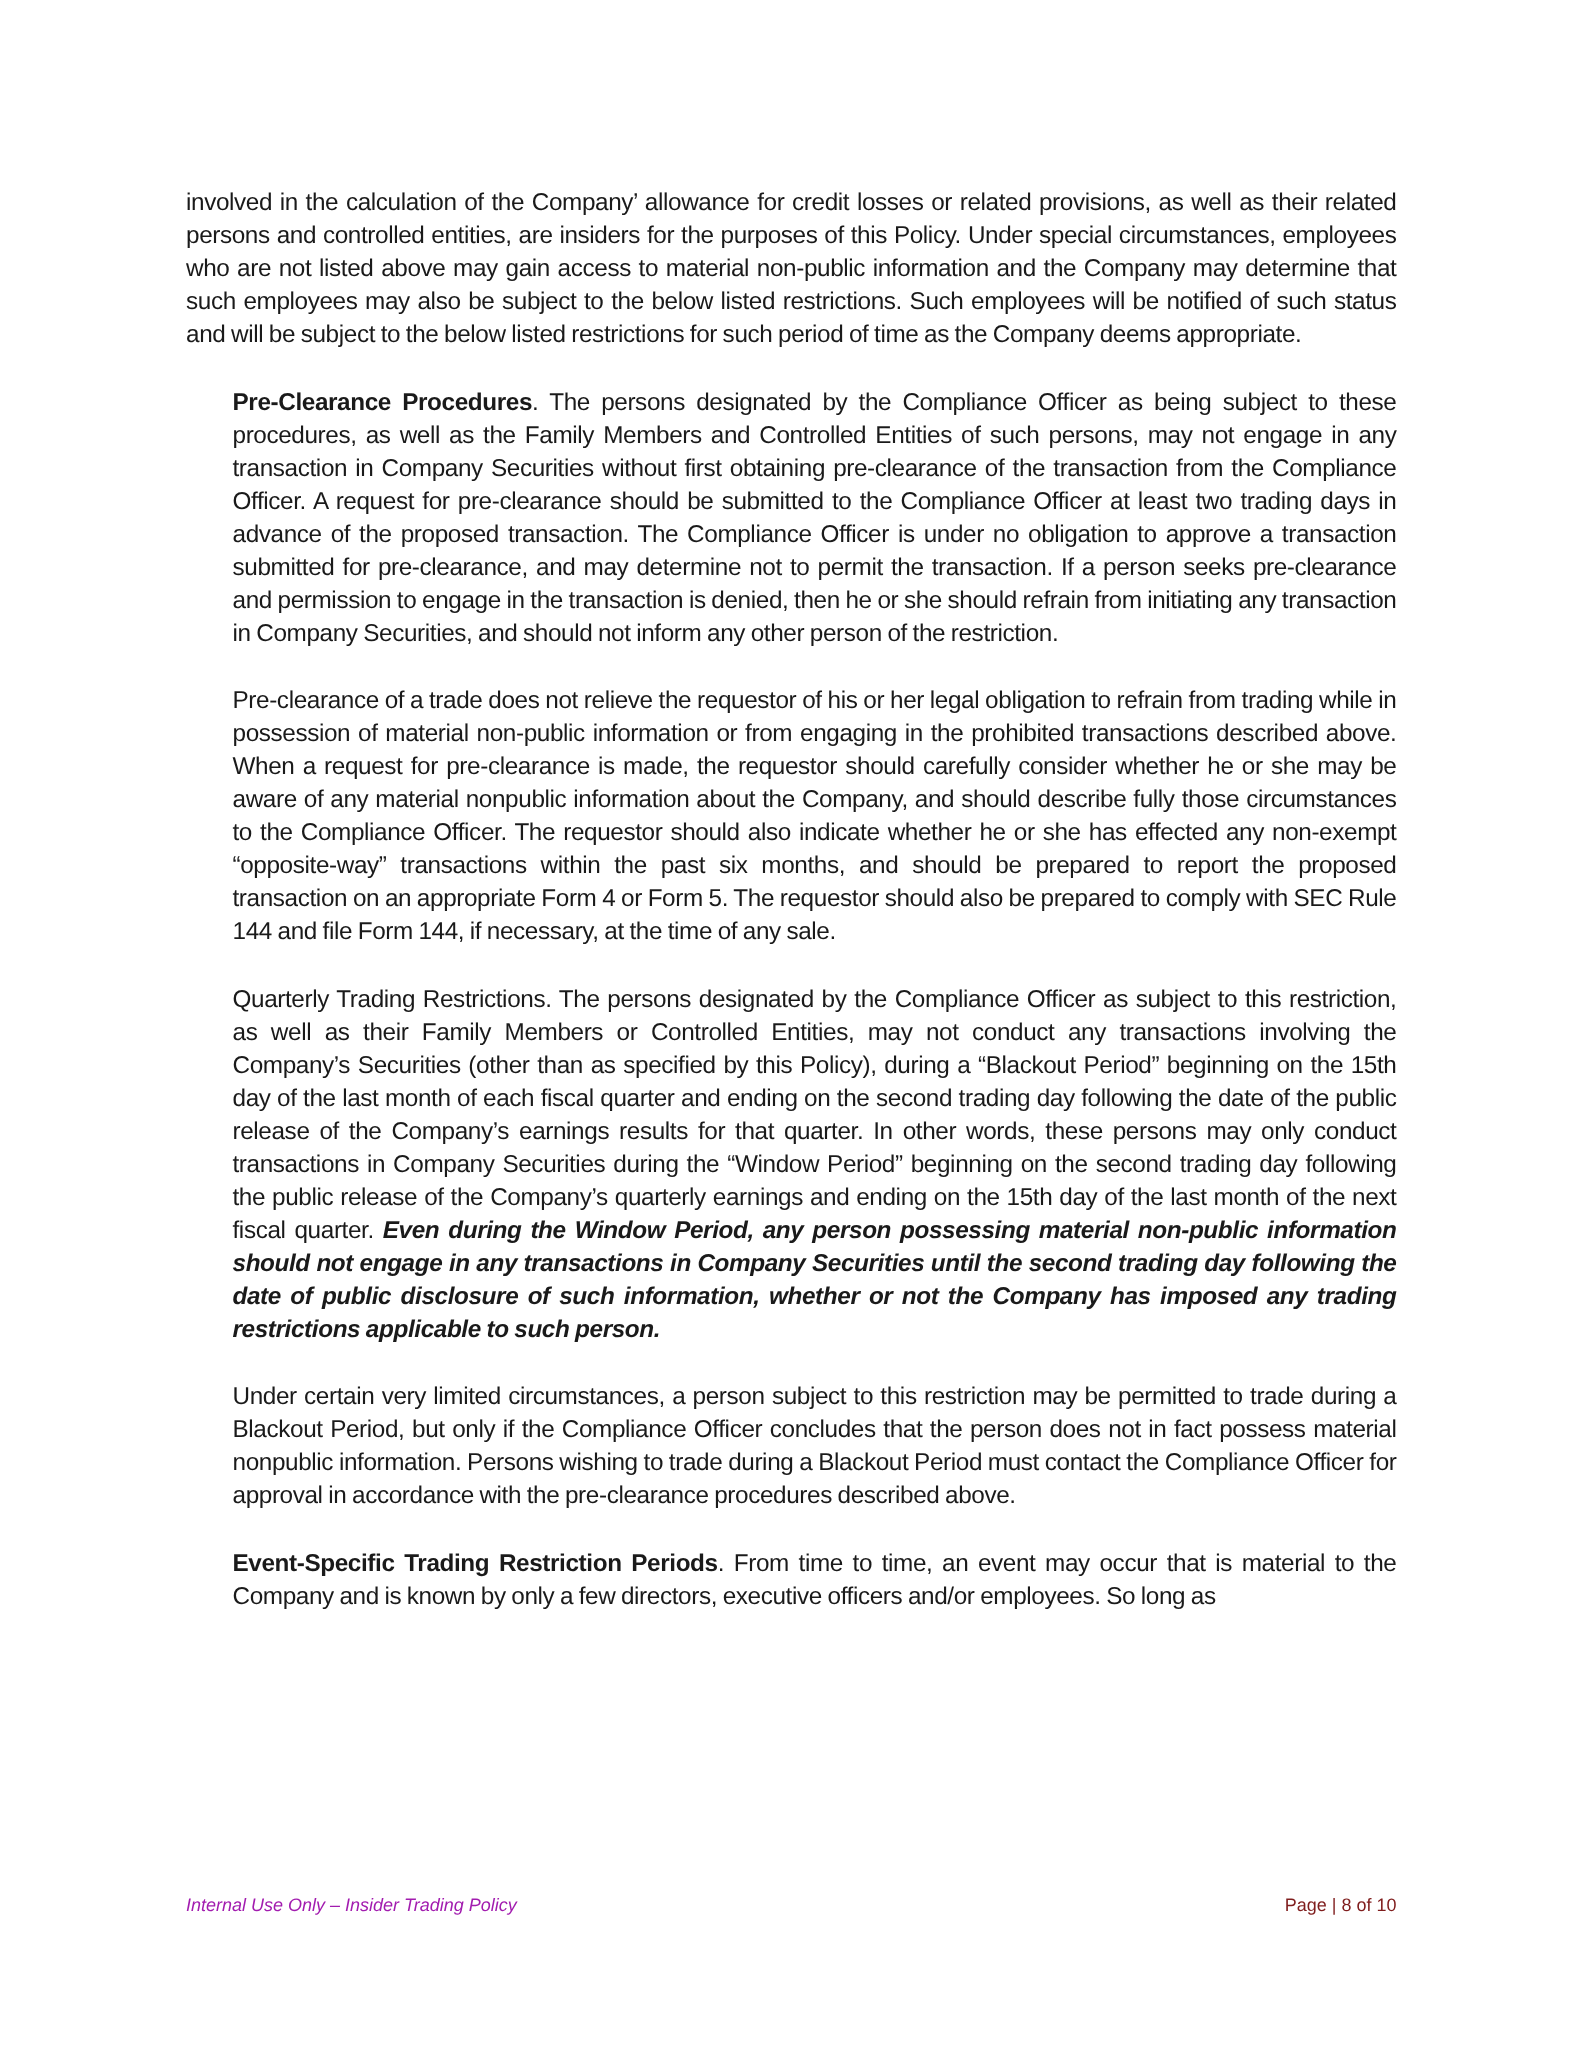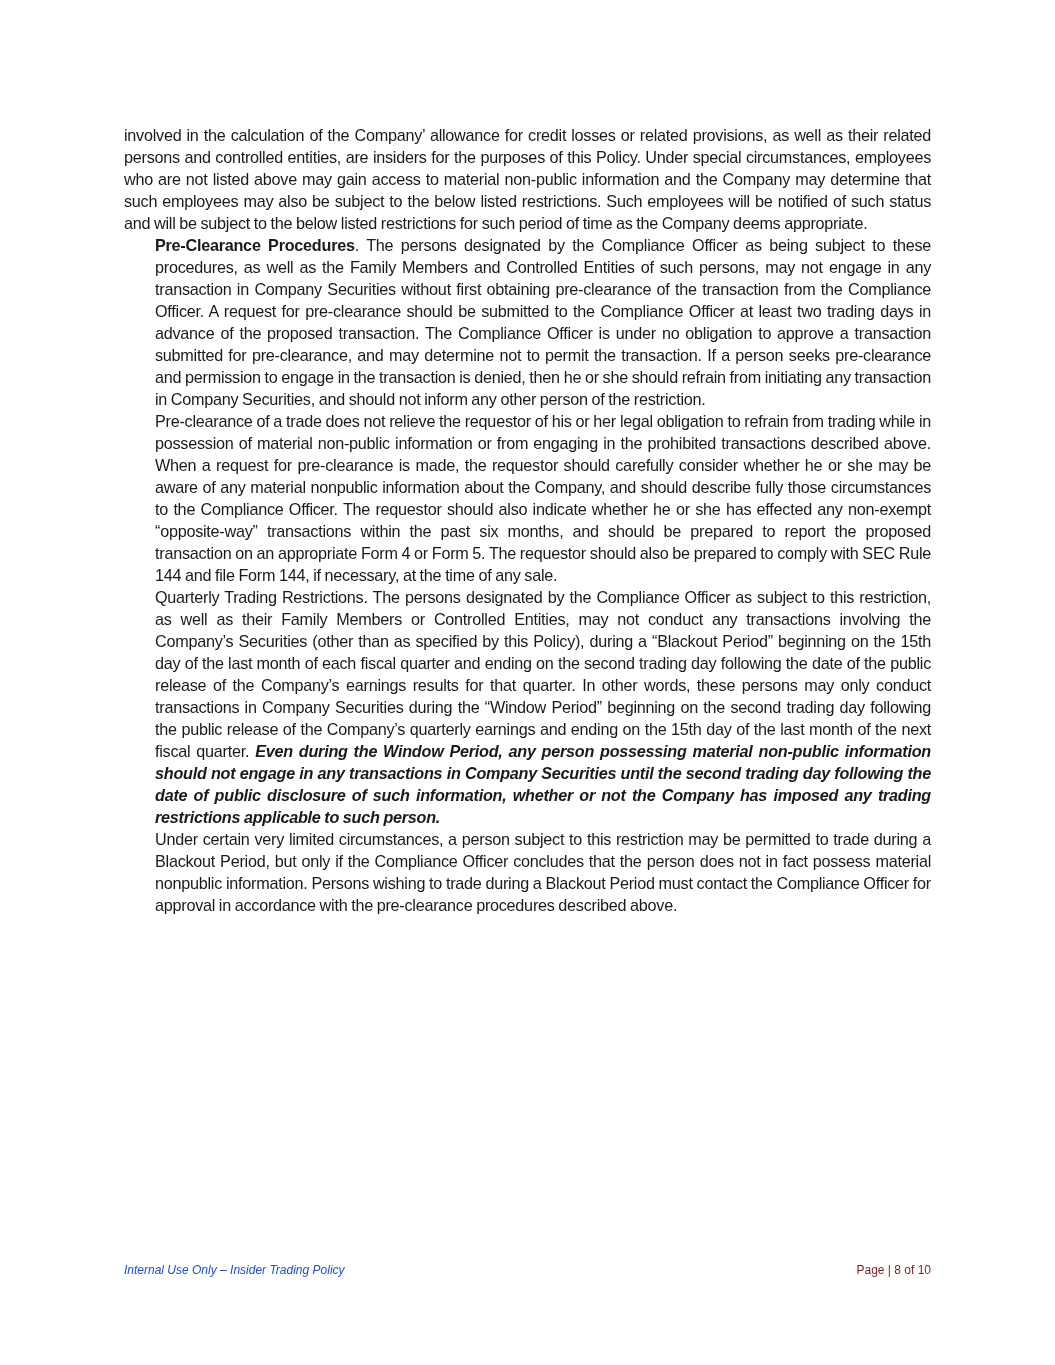--- a/index.html
+++ b/index.html
@@ -19,49 +19,50 @@
     }
     p {
       margin: 0;
       font-size: 16.2px;
       line-height: 22px;
       text-align: justify;
       letter-spacing: -0.25px;
       word-spacing: -0.5px;
     }
     .indent { margin-left: 31px; }
-    .gap { }
+    .gap { margin-top: 23px; }
     .b { font-weight: bold; }
     .i { }
     .bi { font-weight: bold; font-style: italic; }
     .footer {
       position: absolute;
       left: 124px;
       top: 1262px;
       width: 807px;
       display: flex;
       justify-content: space-between;
       font-size: 12px;
       line-height: 16px;
     }
-    .footer-left { font-style: italic; color: #1d4ed8; }
+    .footer-left { font-style: italic; color: #a21caf; }
     .footer-right { color: #7f1d1d; }
   </style>
 </head>
 <body>
 
 <div class="page-body">
   <p>involved in the calculation of the Company’ allowance for credit losses or related provisions, as well as their related persons and controlled entities, are insiders for the purposes of this Policy.  Under special circumstances, employees who are not listed above may gain access to material non-public information and the Company may determine that such employees may also be subject to the below listed restrictions. Such employees will be notified of such status and will be subject to the below listed restrictions for such period of time as the Company deems appropriate.</p>
 
   <p class="indent gap"><span class="b">Pre-Clearance Procedures</span><span>.</span><span> The persons designated by the Compliance Officer as being subject to these procedures, as well as the Family Members and Controlled Entities of such persons, may not engage in any transaction in Company Securities without first obtaining pre-clearance of the transaction from the Compliance Officer. A request for pre-clearance should be submitted to the Compliance Officer at least two trading days in advance of the proposed transaction. The Compliance Officer is under no obligation to approve a transaction submitted for pre-clearance, and may determine not to permit the transaction. If a person seeks pre-clearance and permission to engage in the transaction is denied, then he or she should refrain from initiating any transaction in Company Securities, and should not inform any other person of the restriction.</span></p>
 
   <p class="indent gap">Pre-clearance of a trade does not relieve the requestor of his or her legal obligation to refrain from trading while in possession of material non-public information or from engaging in the prohibited transactions described above. When a request for pre-clearance is made, the requestor should carefully consider whether he or she may be aware of any material nonpublic information about the Company, and should describe fully those circumstances to the Compliance Officer. The requestor should also indicate whether he or she has effected any non-exempt “opposite-way” transactions within the past six months, and should be prepared to report the proposed transaction on an appropriate Form 4 or Form 5. The requestor should also be prepared to comply with SEC Rule 144 and file Form 144, if necessary, at the time of any sale.</p>
 
   <p class="indent gap"><span class="i">Quarterly Trading Restrictions.</span><span> The persons designated by the Compliance Officer as subject to this restriction, as well as their Family Members or Controlled Entities, may not conduct any transactions involving the Company’s Securities (other than as specified by this Policy), during a “Blackout Period” beginning on the 15th day of the last month of each fiscal quarter and ending on the second trading day following the date of the public release of the Company’s earnings results for that quarter. In other words, these persons may only conduct transactions in Company Securities during the “Window Period” beginning on the second trading day following the public release of the Company’s quarterly earnings and ending on the 15th day of the last month of the next fiscal quarter. </span><span class="bi">Even during the Window Period, any person possessing material non-public information should not engage in any transactions in Company Securities until the second trading day following the date of public disclosure of such information, whether or not the Company has imposed any trading restrictions applicable to such person.</span></p>
 
   <p class="indent gap">Under certain very limited circumstances, a person subject to this restriction may be permitted to trade during a Blackout Period, but only if the Compliance Officer concludes that the person does not in fact possess material nonpublic information. Persons wishing to trade during a Blackout Period must contact the Compliance Officer for approval in accordance with the pre-clearance procedures described above.</p>
 
+  <p class="indent gap"><span class="b">Event-Specific Trading Restriction Periods</span><span>.</span><span> From time to time, an event may occur that is material to the Company and is known by only a few directors, executive officers and/or employees. So long as</span></p>
 </div>
 
 <div class="footer">
   <span class="footer-left">Internal Use Only – Insider Trading Policy</span>
   <span class="footer-right">Page | 8 of 10</span>
 </div>
 
 </body></html>

